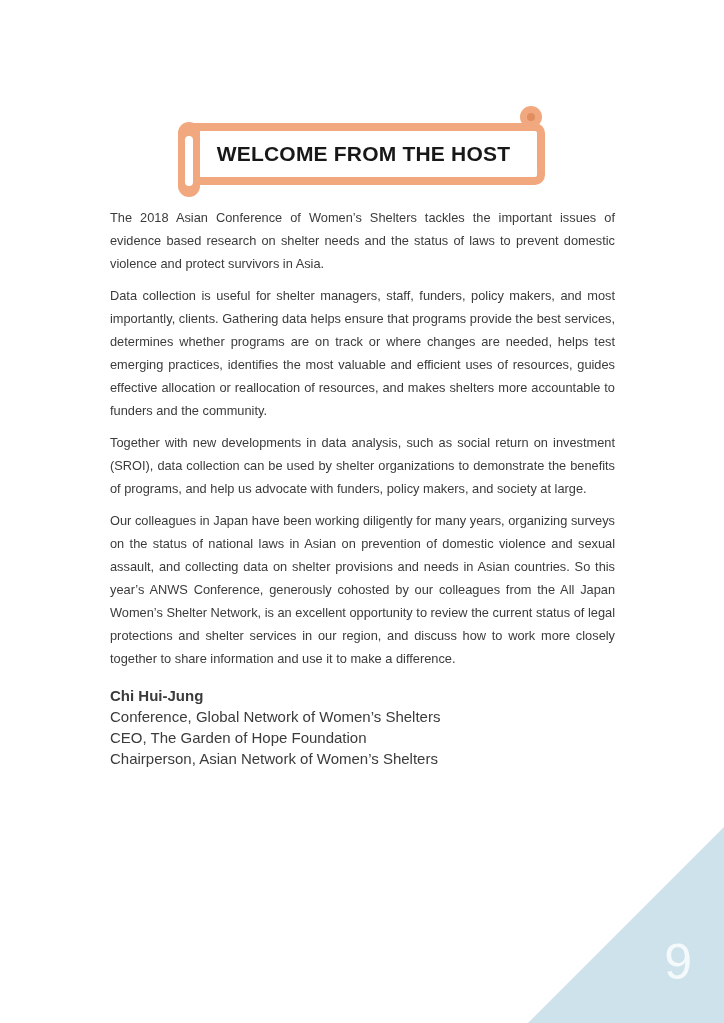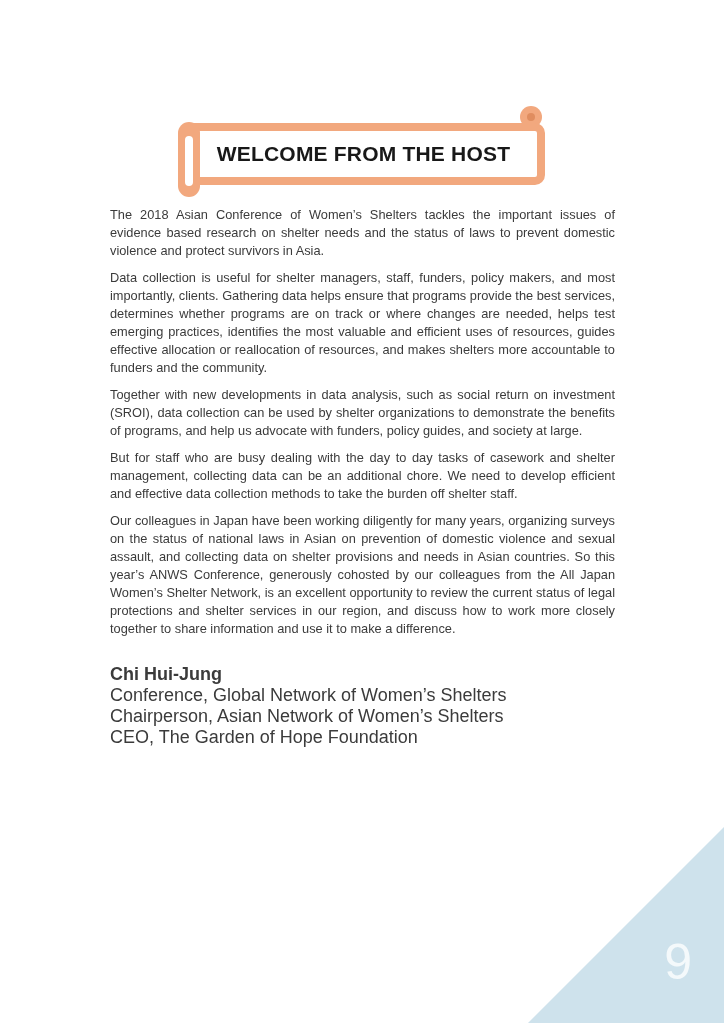--- a/index.html
+++ b/index.html
@@ -53,26 +53,26 @@
   }
 
   
   .content{
     position:absolute;left:110px;top:206px;width:505px;
     color:var(--body-text);
   }
   .content p{
     margin:0 0 9px 0;
     font-size:12.8px;
-    line-height:18px;
+    line-height:23px;
     text-align:justify;
   }
   .signature{
-    margin-top:26px;
-    font-size:18px;
+    margin-top:15px;
+    font-size:15px;
     line-height:21px;
   }
   .signature .sig-name{font-weight:bold;}
 
   
   .corner-triangle{
     position:absolute;right:0;bottom:0;width:196px;height:196px;
     background:var(--triangle-blue);
     -webkit-clip-path:polygon(100% 0,100% 100%,0 100%);
     clip-path:polygon(100% 0,100% 100%,0 100%);
@@ -91,26 +91,25 @@
   <div class="banner-frame"></div>
   <div class="banner-handle"></div>
   <div class="banner-handle-slot"></div>
   <div class="banner-knob-dot"></div>
   <div class="banner-title">WELCOME FROM THE HOST</div>
 </div>
 
 <div class="content">
   <p>The 2018 Asian Conference of Women’s Shelters tackles the important issues of evidence based research on shelter needs and the status of laws to prevent domestic violence and protect survivors in Asia.</p>
   <p>Data collection is useful for shelter managers, staff, funders, policy makers, and most importantly, clients. Gathering data helps ensure that programs provide the best services, determines whether programs are on track or where changes are needed, helps test emerging practices, identifies the most valuable and efficient uses of resources, guides effective allocation or reallocation of resources, and makes shelters more accountable to funders and the community.</p>
-  <p>Together with new developments in data analysis, such as social return on investment (SROI), data collection can be used by shelter organizations to demonstrate the benefits of programs, and help us advocate with funders, policy guides, and society at large.</p>
-  <p>But for staff who are busy dealing with the day to day tasks of casework and shelter management, collecting data can be an additional chore. We need to develop efficient and effective data collection methods to take the burden off shelter staff.</p>
+  <p>Together with new developments in data analysis, such as social return on investment (SROI), data collection can be used by shelter organizations to demonstrate the benefits of programs, and help us advocate with funders, policy makers, and society at large.</p>
   <p>Our colleagues in Japan have been working diligently for many years, organizing surveys on the status of national laws in Asian on prevention of domestic violence and sexual assault, and collecting data on shelter provisions and needs in Asian countries. So this year’s ANWS Conference, generously cohosted by our colleagues from the All Japan Women’s Shelter Network, is an excellent opportunity to review the current status of legal protections and shelter services in our region, and discuss how to work more closely together to share information and use it to make a difference.</p>
 
   <div class="signature">
     <div class="sig-name">Chi Hui-Jung</div>
     <div class="sig-title">Conference, Global Network of Women’s Shelters</div>
+    <div class="sig-title">CEO, The Garden of Hope Foundation</div>
     <div class="sig-title">Chairperson, Asian Network of Women’s Shelters</div>
-    <div class="sig-title">CEO, The Garden of Hope Foundation</div>
   </div>
 </div>
 
 <div class="corner-triangle"></div>
 <div class="page-number">9</div>
 
 </body></html>

